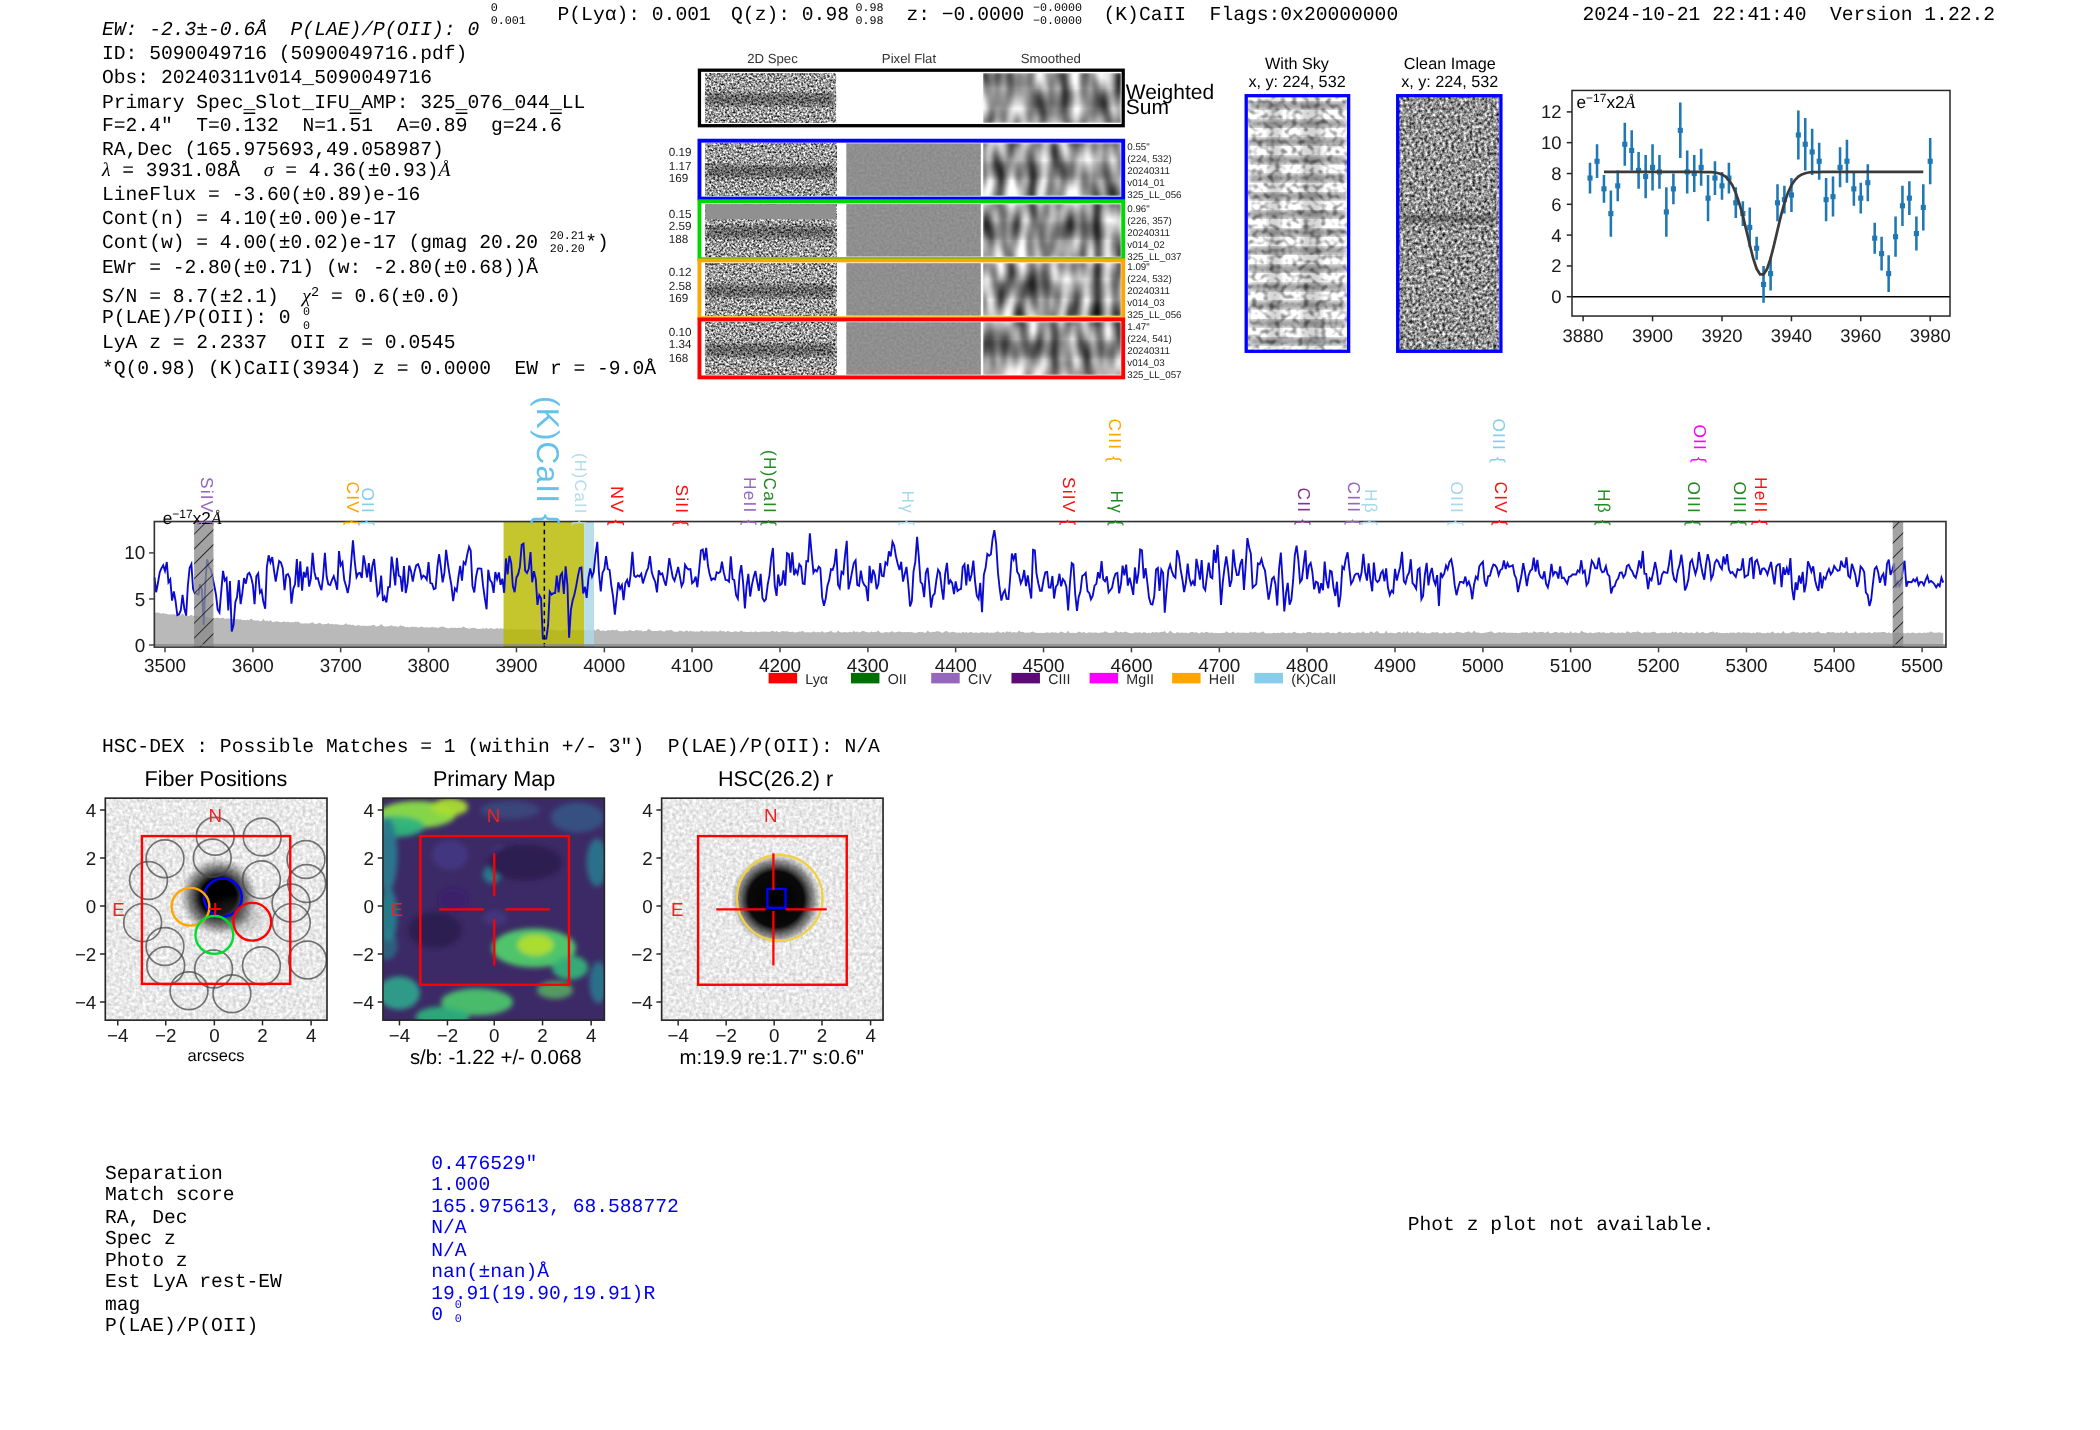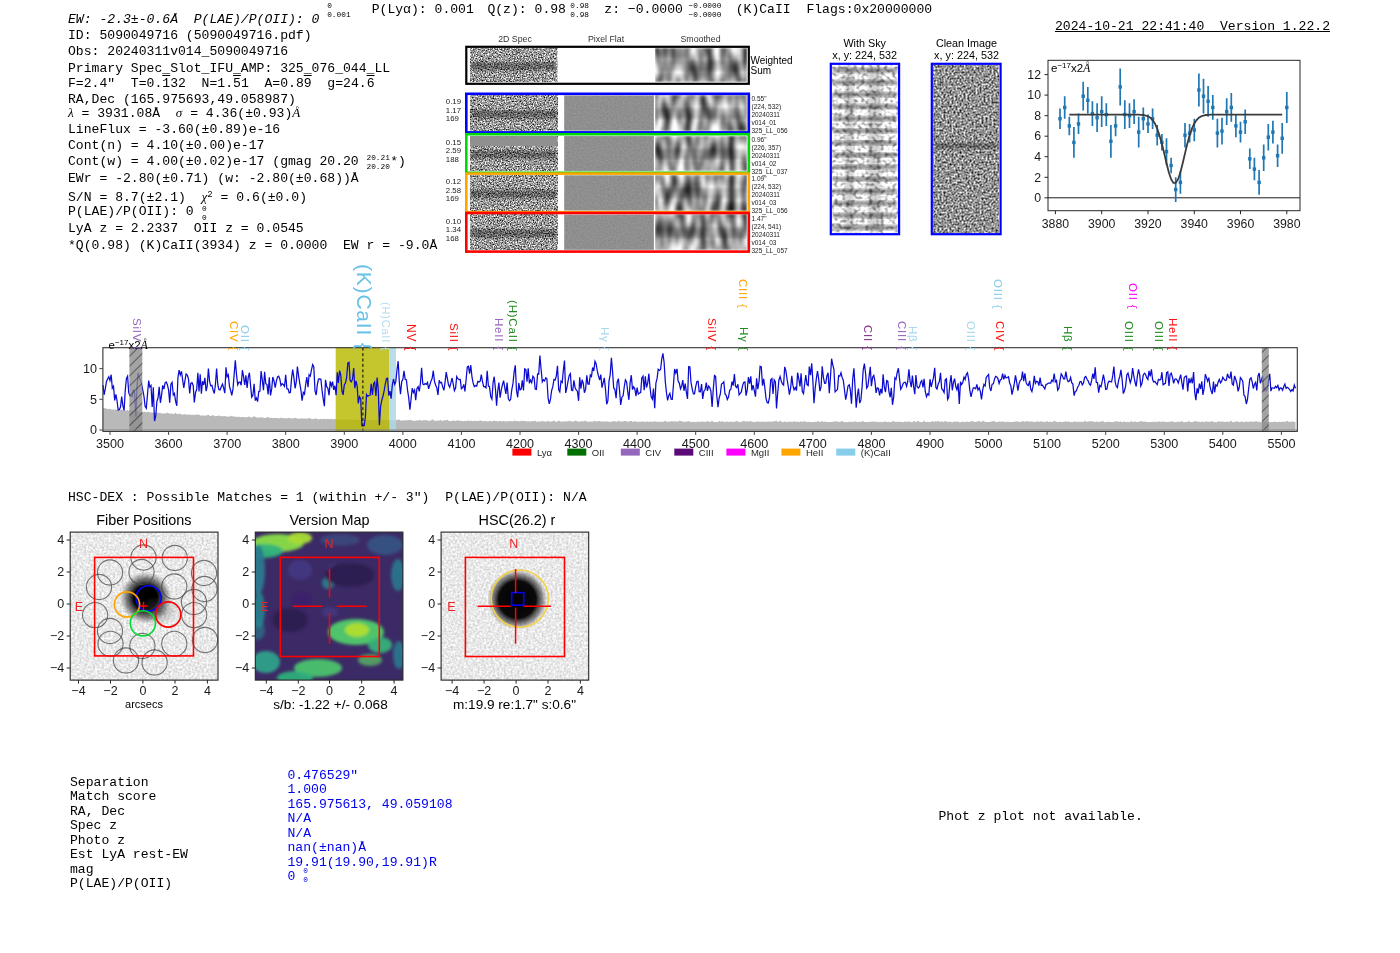--- a/index.html
+++ b/index.html
@@ -1,19 +1,19 @@
 <!DOCTYPE html>
 <html><head><meta charset="utf-8"><style>
 *{margin:0;padding:0;box-sizing:border-box}
 body{width:1400px;height:953px;background:#fff;position:relative;overflow:hidden;font-family:"Liberation Sans",sans-serif}
 div{position:absolute}
 .mono{font-family:"Liberation Mono",monospace;font-size:13.1px;line-height:14px;color:#000;white-space:pre}
 .sans{color:#000;white-space:pre}
 .sans8c{font-size:8.8px;color:#333;transform:translateX(-50%);white-space:pre}
-.sans9{font-size:10px;color:#000;line-height:10.5px}
+.sans9{font-size:14px;color:#000;line-height:10.5px}
 .sans10c{font-size:10.8px;color:#000;transform:translateX(-50%);text-align:center;line-height:11.5px;white-space:pre}
 .sans13c{font-size:14.4px;color:#000;transform:translateX(-50%);white-space:pre}
 .sans12c{font-size:13.6px;color:#000;transform:translateX(-50%);white-space:pre}
 .rlab{font-size:7.8px;color:#1a1a1a;line-height:8.5px;text-align:left;transform:translateX(-100%);white-space:pre}
 .rrlab{font-size:6.5px;color:#1a1a1a;line-height:8.0px;white-space:pre}
 .vlab{writing-mode:vertical-rl;text-orientation:sideways;white-space:pre;font-family:"Liberation Sans",sans-serif;transform:translateX(-50%);letter-spacing:0.8px}
 i{font-family:"Liberation Serif",serif}
 </style></head><body>
 <svg width="1400" height="953" style="position:absolute;left:0;top:0">
     <defs>
@@ -442,21 +442,21 @@
 <text x="435.1" y="672.4" font-size="12.5" text-anchor="end" fill="#1a1a1a" font-family="Liberation Sans, sans-serif">−4</text>
   </svg>
 <div class="mono" style="left:68px;top:13px;font-style:italic;">EW: -2.3±-0.6Å  P(LAE)/P(OII): 0</div>
 <div class="mono" style="left:327.2px;top:1.5px;font-size:7.8px;line-height:9.0px">0<br>0.001</div>
 <div class="mono" style="left:371.7px;top:3px;">P(Lyα): 0.001</div>
 <div class="mono" style="left:487.4px;top:3px;">Q(z): 0.98</div>
 <div class="mono" style="left:570.3px;top:1.5px;font-size:7.8px;line-height:9.0px">0.98<br>0.98</div>
 <div class="mono" style="left:604.3px;top:3px;">z: −0.0000</div>
 <div class="mono" style="left:688.6px;top:1.5px;font-size:7.8px;line-height:9.0px">−0.0000<br>−0.0000</div>
 <div class="mono" style="left:735.7px;top:3px;">(K)CaII  Flags:0x20000000</div>
-<div class="mono" style="left:1055px;top:20px;text-decoration:underline;">2024-10-21 22:41:40  Version 1.22.2</div>
+<div class="mono" style="left:1055px;top:3px;">2024-10-21 22:41:40  Version 1.22.2</div>
 <div class="mono" style="left:68px;top:29.2px;">ID: 5090049716 (5090049716.pdf)</div>
 <div class="mono" style="left:68px;top:45.4px;">Obs: 20240311v014_5090049716</div>
 <div class="mono" style="left:68px;top:61.5px;">Primary Spec_Slot_IFU_AMP: 325_076_044_LL</div>
 <div class="mono" style="left:68px;top:77.1px;">F=2.4"  T=0.<span style="text-decoration:overline">1</span>32  N=1.<span style="text-decoration:overline">5</span>1  A=0.8<span style="text-decoration:overline">9</span>  g=24.<span style="text-decoration:overline">6</span></div>
 <div class="mono" style="left:68px;top:93.0px;">RA,Dec (165.975693,49.058987)</div>
 <div class="mono" style="left:68px;top:106.4px;"><i>λ</i> = 3931.08Å  <i>σ</i> = 4.36(±0.93)<i>Å</i></div>
 <div class="mono" style="left:68px;top:122.8px;">LineFlux = -3.60(±0.89)e-16</div>
 <div class="mono" style="left:68px;top:138.5px;">Cont(n) = 4.10(±0.00)e-17</div>
 <div class="mono" style="left:68px;top:154.5px;">Cont(w) = 4.00(±0.02)e-17 (gmag 20.20    *)</div>
 <div class="mono" style="left:68px;top:172.0px;">EWr = -2.80(±0.71) (w: -2.80(±0.68))Å</div>
@@ -501,34 +501,34 @@
 <div class="vlab" style="left:913px;bottom:602px;font-size:11.5px;color:#a6d8ee">Hβ {</div>
 <div class="vlab" style="left:970.5px;bottom:602px;font-size:11.5px;color:#a6d8ee">OIII {</div>
 <div class="vlab" style="left:998px;bottom:644px;font-size:11.5px;color:#87ceeb">OIII {</div>
 <div class="vlab" style="left:999.5px;bottom:602px;font-size:11.5px;color:#ff1010">CIV {</div>
 <div class="vlab" style="left:1068px;bottom:602px;font-size:11.5px;color:#228b22">Hβ {</div>
 <div class="vlab" style="left:1128.5px;bottom:602px;font-size:11.5px;color:#228b22">OIII {</div>
 <div class="vlab" style="left:1132.5px;bottom:644px;font-size:11.5px;color:#ff00ff">OII {</div>
 <div class="vlab" style="left:1159px;bottom:602px;font-size:11.5px;color:#228b22">OIII {</div>
 <div class="vlab" style="left:1173px;bottom:602px;font-size:11.5px;color:#ff1010">HeII {</div>
 <div class="sans13c" style="left:143.9px;top:511.8px;">Fiber Positions</div>
-<div class="sans13c" style="left:329.4px;top:511.8px;">Version Map</div>
+<div class="sans13c" style="left:329.4px;top:511.8px;">Primary Map</div>
 <div class="sans13c" style="left:517px;top:511.8px;">HSC(26.2) r</div>
 <div class="sans" style="left:144px;top:698.2px;font-size:11px;transform:translateX(-50%)">arcsecs</div>
 <div class="sans12c" style="left:330.5px;top:697.0px;">s/b: -1.22 +/- 0.068</div>
 <div class="sans12c" style="left:514.5px;top:697.0px;">m:19.9 re:1.7" s:0.6"</div>
 <div class="mono" style="left:70px;top:775.5px;">Separation</div>
 <div class="mono" style="left:70px;top:790.0px;">Match score</div>
 <div class="mono" style="left:70px;top:804.5px;">RA, Dec</div>
 <div class="mono" style="left:70px;top:819.0px;text-align:center;">Spec z</div>
 <div class="mono" style="left:70px;top:833.5px;">Photo z</div>
 <div class="mono" style="left:70px;top:848.0px;">Est LyA rest-EW</div>
 <div class="mono" style="left:70px;top:862.5px;font-family:Liberation Mono, monospace;">mag</div>
 <div class="mono" style="left:70px;top:877.0px;">P(LAE)/P(OII)</div>
 <div class="mono" style="left:287.5px;top:768.5px;color:#0000ee">0.476529"</div>
 <div class="mono" style="left:287.5px;top:783.0px;color:#0000ee">1.000</div>
-<div class="mono" style="left:287.5px;top:797.5px;color:#0000ee">165.975613, 49.059108</div>
+<div class="mono" style="left:287.5px;top:797.5px;color:#0000ee">165.975613, 68.588772</div>
 <div class="mono" style="left:287.5px;top:812.0px;color:#0000ee">N/A</div>
 <div class="mono" style="left:287.5px;top:826.5px;color:#0000ee">N/A</div>
 <div class="mono" style="left:287.5px;top:841.0px;color:#0000ee">nan(±nan)Å</div>
 <div class="mono" style="left:287.5px;top:855.5px;color:#0000ee">19.91(19.90,19.91)R</div>
 <div class="mono" style="left:287.5px;top:870.0px;color:#0000ee">0</div>
 <div class="mono" style="left:303.2px;top:867px;color:#0000ee;font-size:7.8px;line-height:9px">0<br>0</div>
 <div class="mono" style="left:938.5px;top:810px;">Phot z plot not available.</div>
 </body></html>

